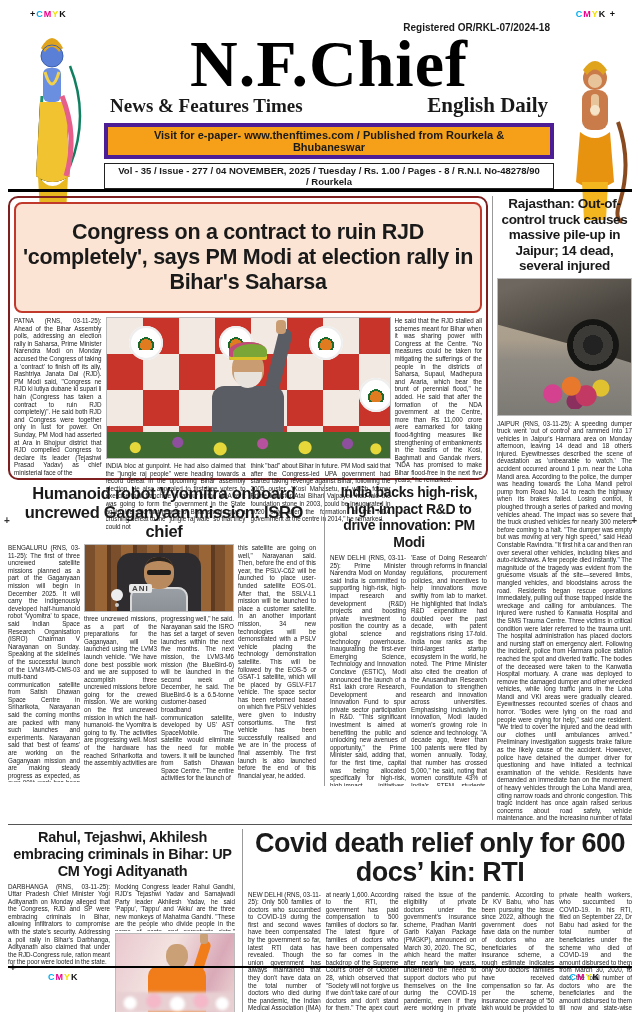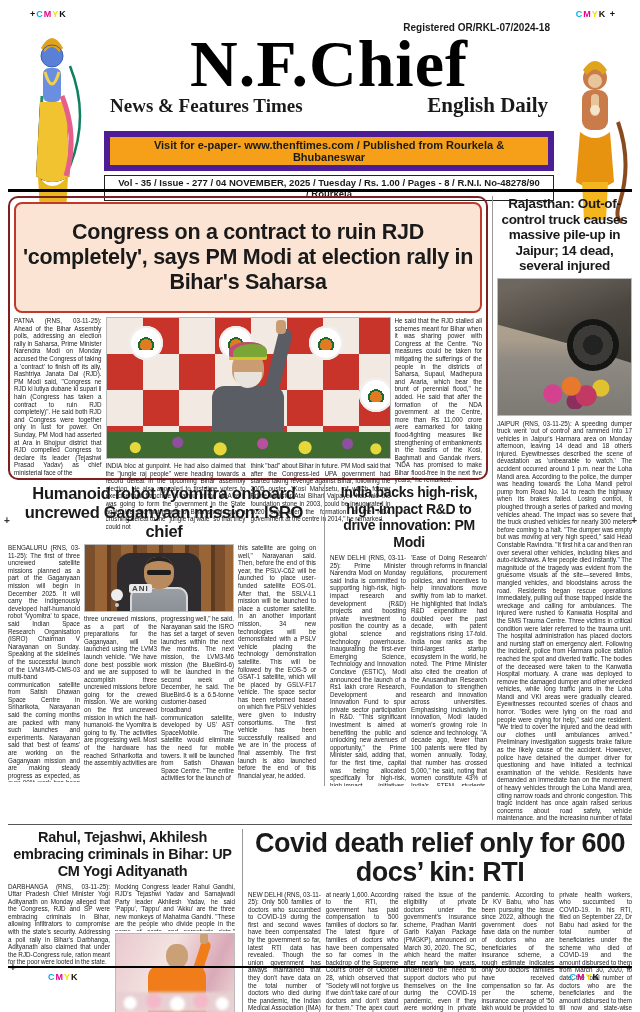--- a/index.html
+++ b/index.html
@@ -15,21 +15,21 @@
   .masthead{position:absolute;top:22px;left:8px;right:8px;height:166px;}
   .deity{position:absolute;top:4px;}
   .deity.left{left:4px}.deity.right{right:0px;top:30px}
   .mh-center{position:absolute;left:96px;right:78px;top:0;text-align:center;}
   .registered{font-size:10px;font-weight:bold;text-align:right;padding-right:4px;}
   .nf-title{font-family:"Liberation Serif",serif;font-weight:bold;font-size:66px;line-height:62px;
             letter-spacing:1px;color:#000;}
   .mh-sub{display:flex;justify-content:space-between;align-items:baseline;padding:0 6px;margin-top:-2px;}
   .tagline{font-family:"Liberation Serif",serif;font-weight:bold;font-size:19px;}
   .edition{font-family:"Liberation Serif",serif;font-weight:bold;font-size:21px;}
-  .epaper{display:inline-block;margin-top:13px;background:#f5a018;border:6px solid #4c1d95;
+  .epaper{display:inline-block;margin-top:5px;background:#f5a018;border:4px solid #4c1d95;
           font-size:11px;font-weight:bold;padding:2px 18px;}
   .issueline{display:inline-block;margin-top:4px;border:1px solid #222;font-size:9.5px;
              font-weight:bold;padding:1px 12px;background:#fff;}
   .mast-rule{position:absolute;top:189px;left:8px;right:8px;height:3px;background:#000;}
   
   .btxt{font-size:6.3px;line-height:7.6px;text-align:justify;overflow:hidden;word-spacing:-0.3px;}
   .hl{font-weight:bold;text-align:center;letter-spacing:-0.3px;}
   
   .content{position:absolute;top:196px;left:8px;right:8px;}
   .row-top{display:flex;}

